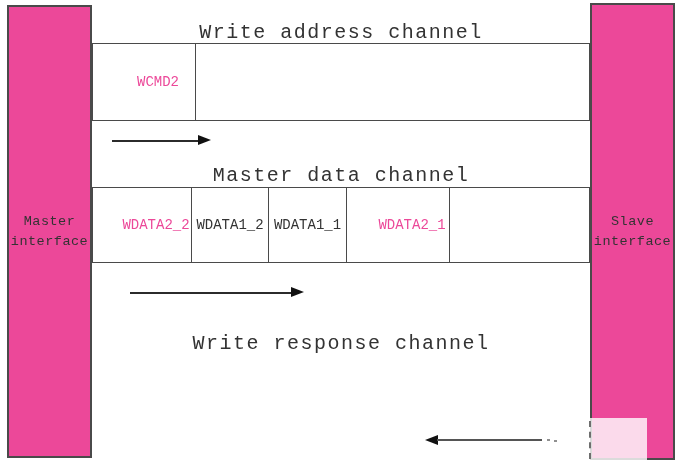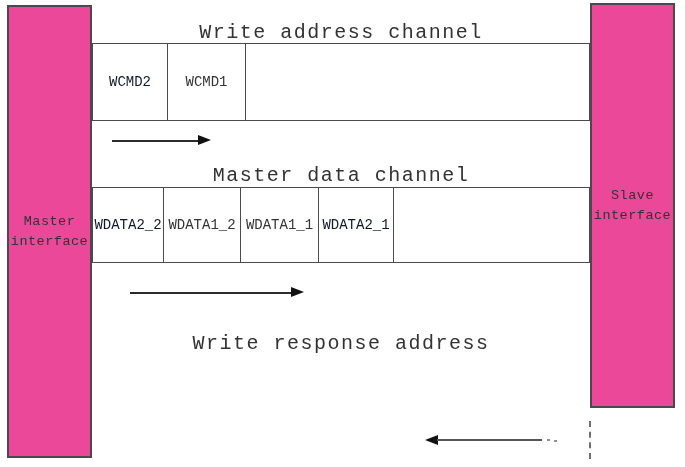--- a/index.html
+++ b/index.html
@@ -16,21 +16,21 @@
     position:absolute;
     box-sizing:border-box;
     border:2px solid #4a4a4a;
     background:#ec4899;
     display:flex;flex-direction:column;
     justify-content:center;align-items:center;
     font-size:13.5px;line-height:20px;
     letter-spacing:0.5px;
   }
   .iface-master{left:7px;top:5px;width:85px;height:453px;}
-  .iface-slave{left:590px;top:3px;width:85px;height:405px;}
+  .iface-slave{left:590px;top:3px;width:85px;height:457px;}
   
   .chan-label{
     position:absolute;left:92px;width:498px;
     text-align:center;font-size:20px;letter-spacing:1.5px;
     white-space:nowrap;
   }
   .lbl-addr{top:21px;}
   .lbl-data{top:164px;}
   .lbl-resp{top:332px;}
   
@@ -41,21 +41,21 @@
   }
   .box-addr{top:43px;height:78px;}
   .box-data{top:187px;height:76px;}
   .box-resp{top:354px;height:66px;}
   .cell{
     box-sizing:border-box;
     border-right:1.5px solid #4a4a4a;
     display:flex;align-items:center;justify-content:center;
     font-size:14px;white-space:nowrap;
   }
-  .cell.red{color:#0f172a;}
+  .cell.red{color:#ec4899;margin-left:28px;}
   .spacer{box-sizing:border-box;border-right:1.5px solid #4a4a4a;}
   
   .arrow-line{position:absolute;height:2px;background:#2b2b2b;}
   .head-right{
     position:absolute;width:0;height:0;
     border-top:5px solid transparent;border-bottom:5px solid transparent;
     border-left:13px solid #111111;
   }
   .head-left{
     position:absolute;width:0;height:0;
@@ -86,36 +86,35 @@
   </div>
 
   <div class="iface iface-slave">
     <span>Slave</span>
     <span>interface</span>
   </div>
 
   <div class="chan-label lbl-addr">Write address channel</div>
   <div class="chan-box box-addr">
     <div class="cell red" style="width:75px;">WCMD2</div>
-    <div class="cell" style="width:78px;">WCMD1</div>
   </div>
   <div class="arrow-line" style="left:112px;top:140px;width:87px;"></div>
   <div class="head-right" style="left:198px;top:135px;"></div>
 
   <div class="chan-label lbl-data">Master data channel</div>
   <div class="chan-box box-data">
     <div class="cell red" style="width:71px;">WDATA2_2</div>
     <div class="cell" style="width:77px;">WDATA1_2</div>
     <div class="cell" style="width:78px;">WDATA1_1</div>
     <div class="cell red" style="width:75px;">WDATA2_1</div>
   </div>
   <div class="arrow-line" style="left:130px;top:292px;width:162px;"></div>
   <div class="head-right" style="left:291px;top:287px;"></div>
 
-  <div class="chan-label lbl-resp">Write response address</div>
+  <div class="chan-label lbl-resp">Write response channel</div>
   <div class="head-left" style="left:425px;top:435px;"></div>
   <div class="arrow-line" style="left:437px;top:439px;width:105px;background:#555555;"></div>
 
   <div class="wm-blob"></div>
   <div class="wm-dash"></div>
   <div class="wm-dot d1"></div>
   <div class="wm-dot d2"></div>
 
 </div>
 

